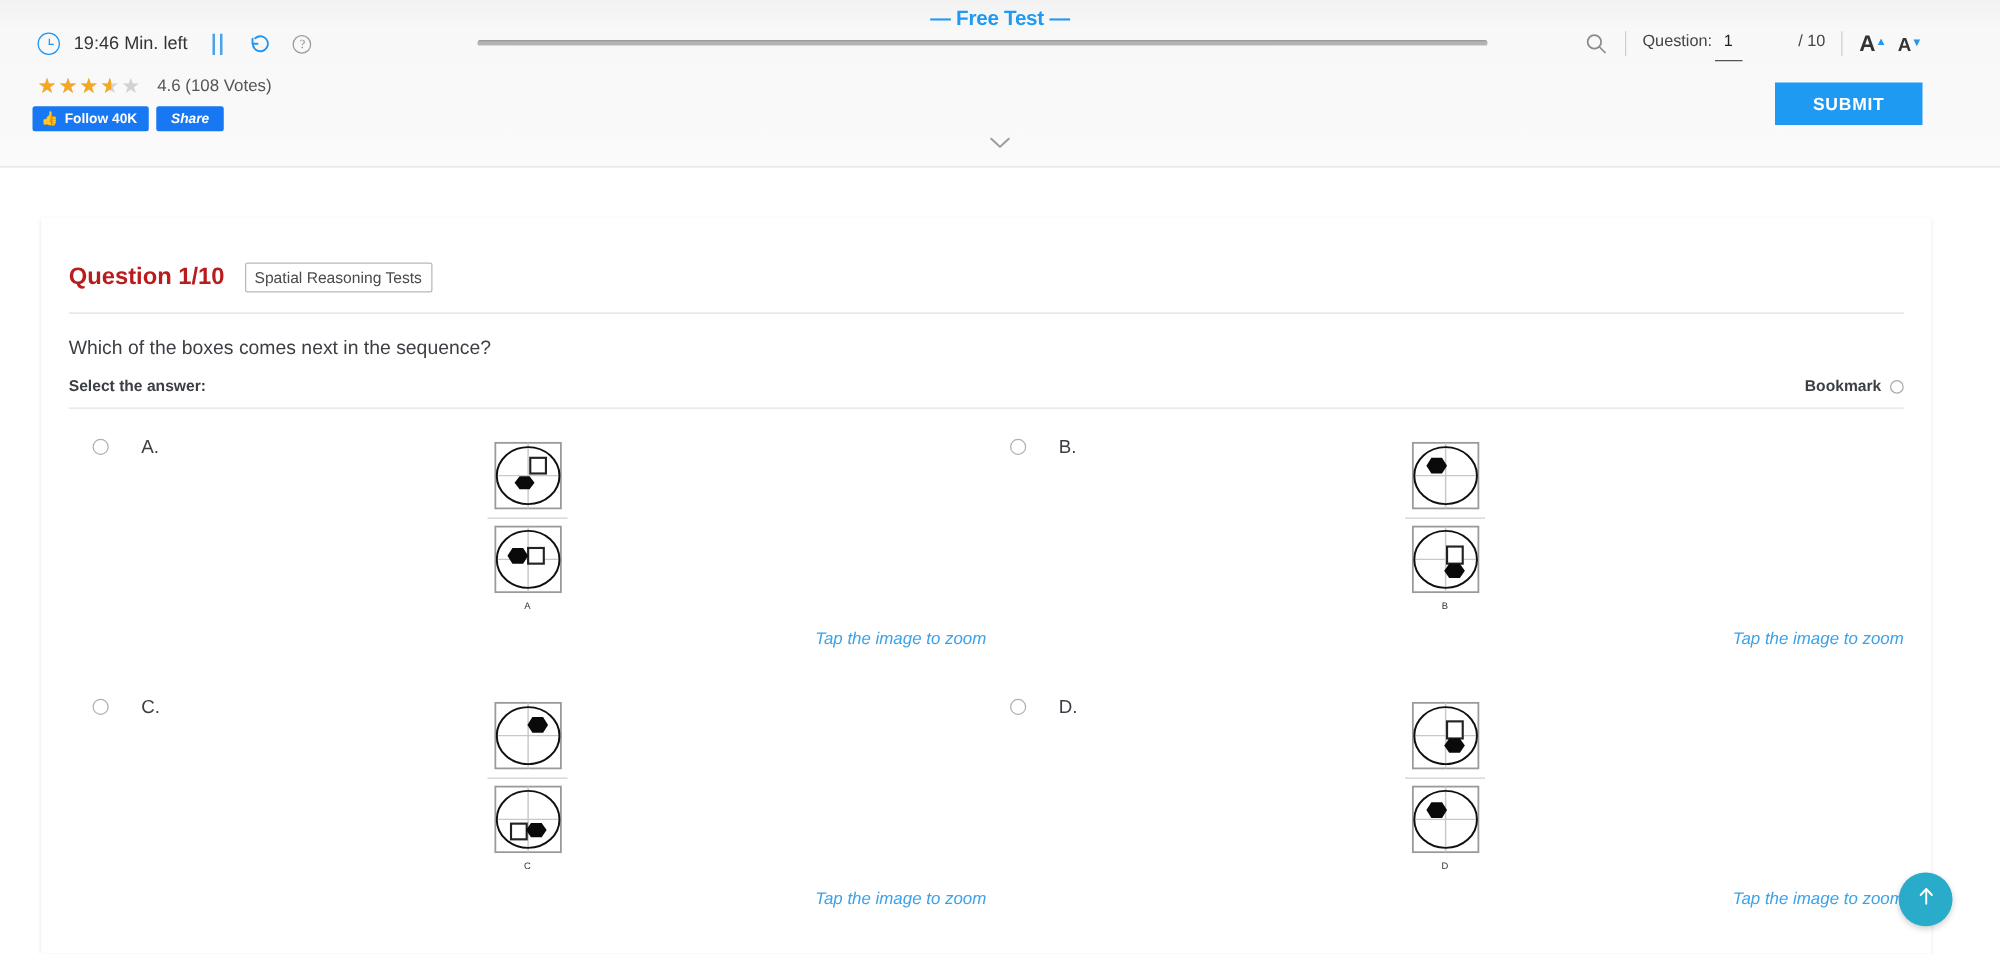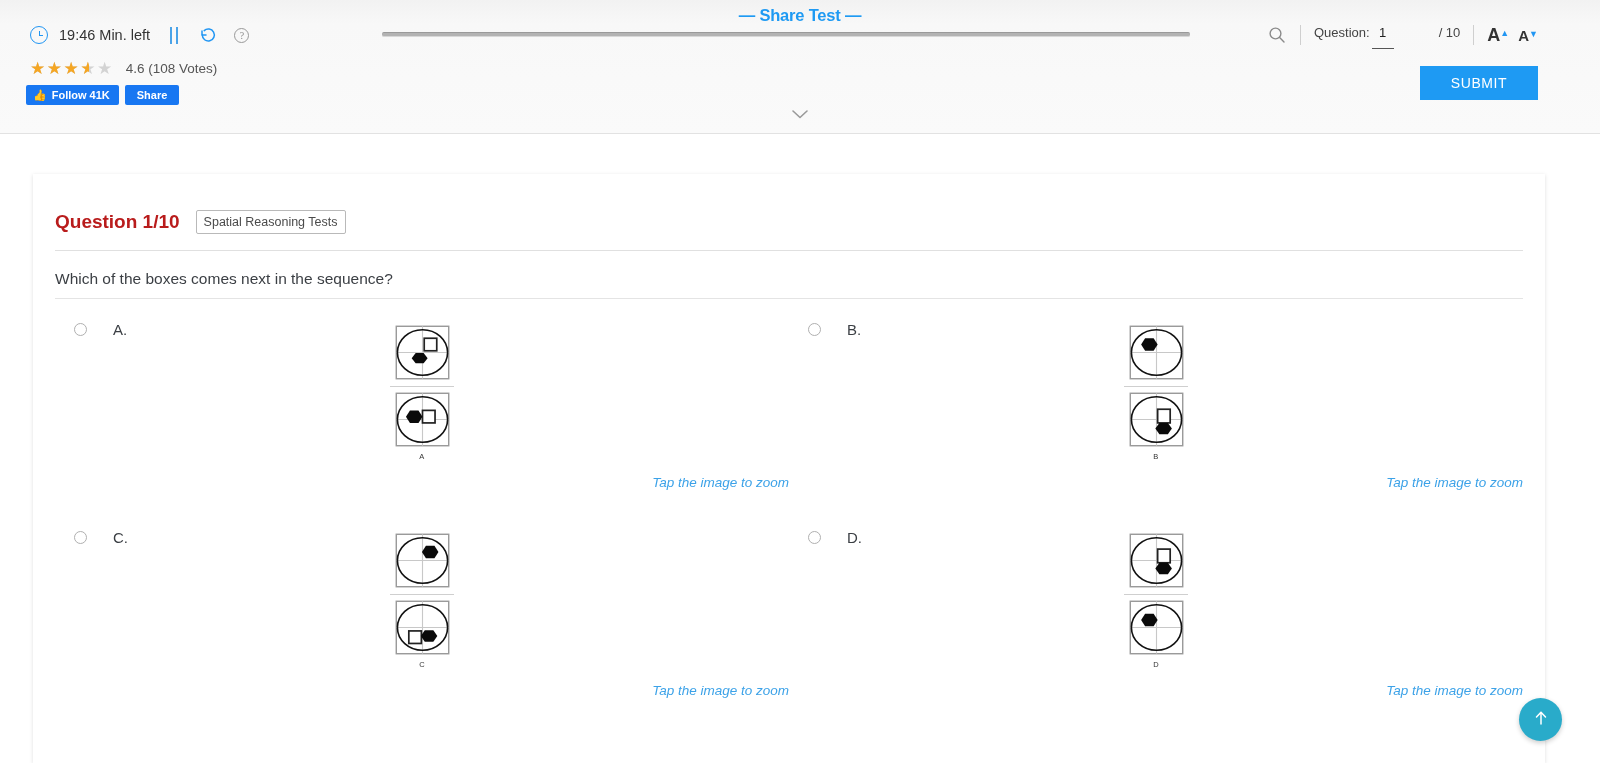--- a/index.html
+++ b/index.html
@@ -97,28 +97,28 @@
   .rating-text { font-size: 13.5px; color: #555; margin-left: 12px; white-space: nowrap; text-align: center; }
 
   .social-row { position: absolute; left: 26px; top: 85px; display: flex; gap: 6px; }
   .fb-follow {
     background: #1877f2; color: #fff; font-size: 11px; font-weight: bold;
     padding: 4px 9px 4px 7px; border-radius: 2px; display: flex;
     align-items: center; gap: 5px; line-height: 1.1; cursor: pointer;
   }
   .fb-share {
     background: #1877f2; color: #fff; font-size: 11px; font-weight: bold;
-    padding: 4px 12px; border-radius: 2px; line-height: 1.1; cursor: pointer;
+    padding: 4px 12px; border-radius: 2px; line-height: 1.1; cursor: pointer; font-style: italic;
   }
   .thumb-glyph { font-size: 11px; }
 
   .submit-btn {
     position: absolute; right: 62px; top: 66px; width: 118px; height: 34px;
     background: #1e9af3; color: #fff; border: none; font-size: 14px;
-    font-weight: normal; letter-spacing: 0.6px; cursor: pointer;
+    font-weight: bold; letter-spacing: 0.6px; cursor: pointer;
   }
 
   .collapse-chevron {
     position: absolute; left: 50%; transform: translateX(-50%); top: 108px;
     color: #9a9a9a; font-size: 13px; cursor: pointer;
   }
 
   
   .card {
     position: absolute; left: 33px; top: 174px; width: 1512px; min-height: 589px;
@@ -189,21 +189,21 @@
       </span>
     <span class="reset-icon">
       <svg width="20" height="20" viewBox="0 0 20 20" fill="none" stroke="#2196f3" stroke-width="1.5">
         <path d="M4 6 L4 10 L8 10" stroke-linecap="round" stroke-linejoin="round"></path>
         <path d="M4.3 10 A6 6 0 1 0 6.2 5.6" stroke-linecap="round"></path>
       </svg>
     </span>
     <span class="help-icon">?</span>
   </div>
 
-  <div class="free-test-title">— Share Test —</div>
+  <div class="free-test-title">— Free Test —</div>
 
   <div class="progress-track"></div>
 
   <div class="topright">
     <span class="search-icon-wrap">
       <svg width="20" height="20" viewBox="0 0 20 20" fill="none" stroke="#8a8a8a" stroke-width="1.4">
         <circle cx="8.5" cy="8.5" r="5.4"></circle>
           <line x1="12.6" y1="12.6" x2="17" y2="17" stroke-linecap="round"></line>
       </svg>
     </span>
@@ -222,21 +222,21 @@
     <span class="stars">
       <span class="star-base">★★★★★</span>
       <span class="star-fill" id="starFill" style="width: 70%;">★★★★★</span>
     </span>
     <span class="rating-text"><span>4.6</span>&nbsp;<span>(108 Votes)</span></span>
   </div>
 
   <div class="social-row">
     <span class="fb-follow">
       <span class="thumb-glyph">👍</span>
-      <span>Follow 41K</span>
+      <span>Follow 40K</span>
     </span>
     <span class="fb-share"><span>Share</span></span>
   </div>
 
   <button class="submit-btn">SUBMIT</button>
 
   <div class="collapse-chevron">
     <svg width="18" height="11" viewBox="0 0 18 11" fill="none" stroke="#9a9a9a" stroke-width="1.6">
       <path d="M2 2 L9 8.5 L16 2" stroke-linecap="round" stroke-linejoin="round"></path>
     </svg>
@@ -247,20 +247,27 @@
   <div class="card-inner">
 
     <div class="qhead">
       <span class="qhead-title">Question 1/10</span>
       <span class="qtag">Spatial Reasoning Tests</span>
     </div>
     <div class="hr-thin"></div>
 
     <div class="qtext">Which of the boxes comes next in the sequence?</div>
 
+    <div class="select-row">
+      <span class="select-label">Select the answer:</span>
+      <span class="bookmark">
+        <span>Bookmark</span>
+        <span class="bm-circle"></span>
+      </span>
+    </div>
     <div class="hr-sel"></div>
 
     <div class="options">
 
       <div class="option">
         <div class="opt-head">
           <span class="radio"></span>
           <span class="opt-letter">A.</span>
         </div>
         <div class="opt-figure">

